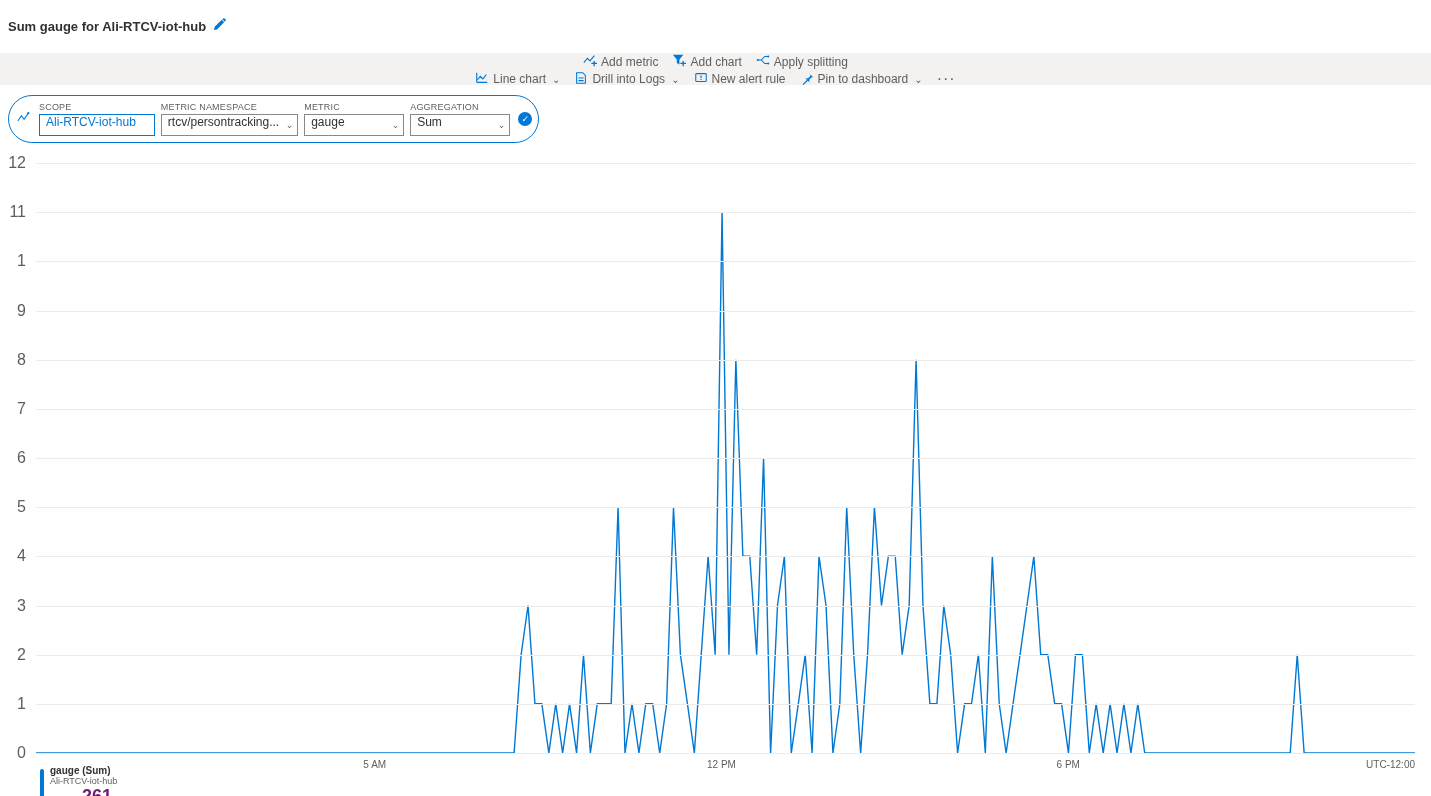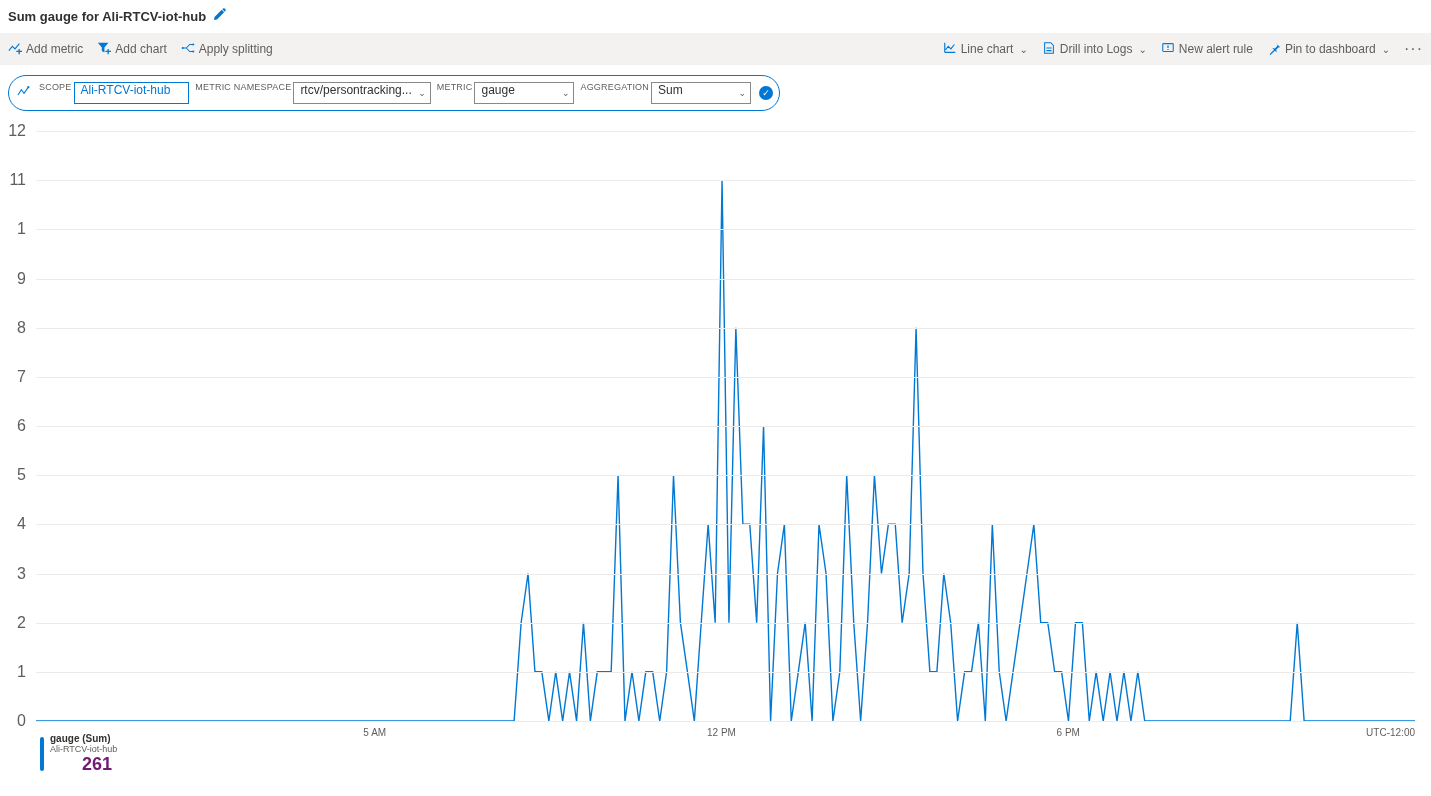--- a/index.html
+++ b/index.html
@@ -1,29 +1,29 @@
 <!DOCTYPE html>
 <html><head>
 <meta charset="utf-8">
 <style>
   * { box-sizing: border-box; margin: 0; padding: 0; }
   body { font-family: "Segoe UI", Arial, sans-serif; font-size: 12px; color: #323130; background: #fff; width: 1431px; }
-  .title-row { display: flex; align-items: center; gap: 6px; padding: 8px 8px; font-size: 13px; font-weight: 600; }
+  .title-row { display: flex; align-items: center; gap: 6px; padding: 18px 8px; font-size: 13px; font-weight: 600; }
   .edit-icon { color: #0078d4; cursor: pointer; }
-  .toolbar { display: flex; align-items: center; justify-content: space-between; background: #f3f2f1; padding: 12px 8px; height: 32px; }
+  .toolbar { display: flex; align-items: center; justify-content: space-between; background: #f3f2f1; padding: 0 8px; height: 32px; flex-direction: column; }
   .tb-left, .tb-right { display: flex; align-items: center; gap: 14px; }
   .tb-item { display: flex; align-items: center; gap: 4px; color: #605e5c; cursor: pointer; font-size: 12px; }
   .tb-item .ico { color: #0078d4; }
   .chev { font-size: 10px; color: #605e5c; margin-left: 2px; }
   .more { font-size: 16px; color: #605e5c; cursor: pointer; letter-spacing: 1px; }
   .param-bar { display: flex; align-items: center; gap: 6px; padding: 10px 8px; }
   .capsule { display: flex; align-items: flex-end; gap: 6px; border: 1px solid #0078d4; border-radius: 24px; padding: 6px 28px 6px 30px; position: relative; }
   .capsule .cap-icon { position: absolute; left: 8px; top: 50%; transform: translateY(-50%); color: #0078d4; font-size: 12px; }
   .capsule .cap-check { position: absolute; right: 6px; top: 50%; transform: translateY(-50%); width: 14px; height: 14px; background: #0078d4; color: #fff; border-radius: 50%; display: flex; align-items: center; justify-content: center; font-size: 9px; }
-  .field { display: flex; flex-direction: row; gap: 2px; }
+  .field { display: flex; flex-direction: column; gap: 2px; }
   .field-label { font-size: 9px; color: #605e5c; text-transform: uppercase; letter-spacing: 0.2px; }
   .field-input { height: 22px; border: 1px solid #8a8886; padding: 0 18px 0 6px; font-size: 12px; background: #fff; cursor: pointer; position: relative; min-width: 100px; color: #323130; }
   .scope-input { border-color: #0078d4; color: #0078d4; min-width: 100px; }
   .field-wrap { position: relative; }
   .dd-arrow { position: absolute; right: 5px; top: 50%; transform: translateY(-50%); font-size: 9px; color: #605e5c; pointer-events: none; }
   .chart-wrap { padding: 10px 16px 4px 28px; }
   .chart-area { position: relative; height: 590px; }
   .y-tick { position: absolute; left: -20px; font-size: 16px; color: #605e5c; transform: translateY(-50%); text-align: right; width: 18px; }
   .gridline { position: absolute; left: 8px; right: 0; height: 1px; background: #edebe9; }
   .x-tick { position: absolute; top: 596px; font-size: 10px; color: #605e5c; transform: translateX(-50%); }

